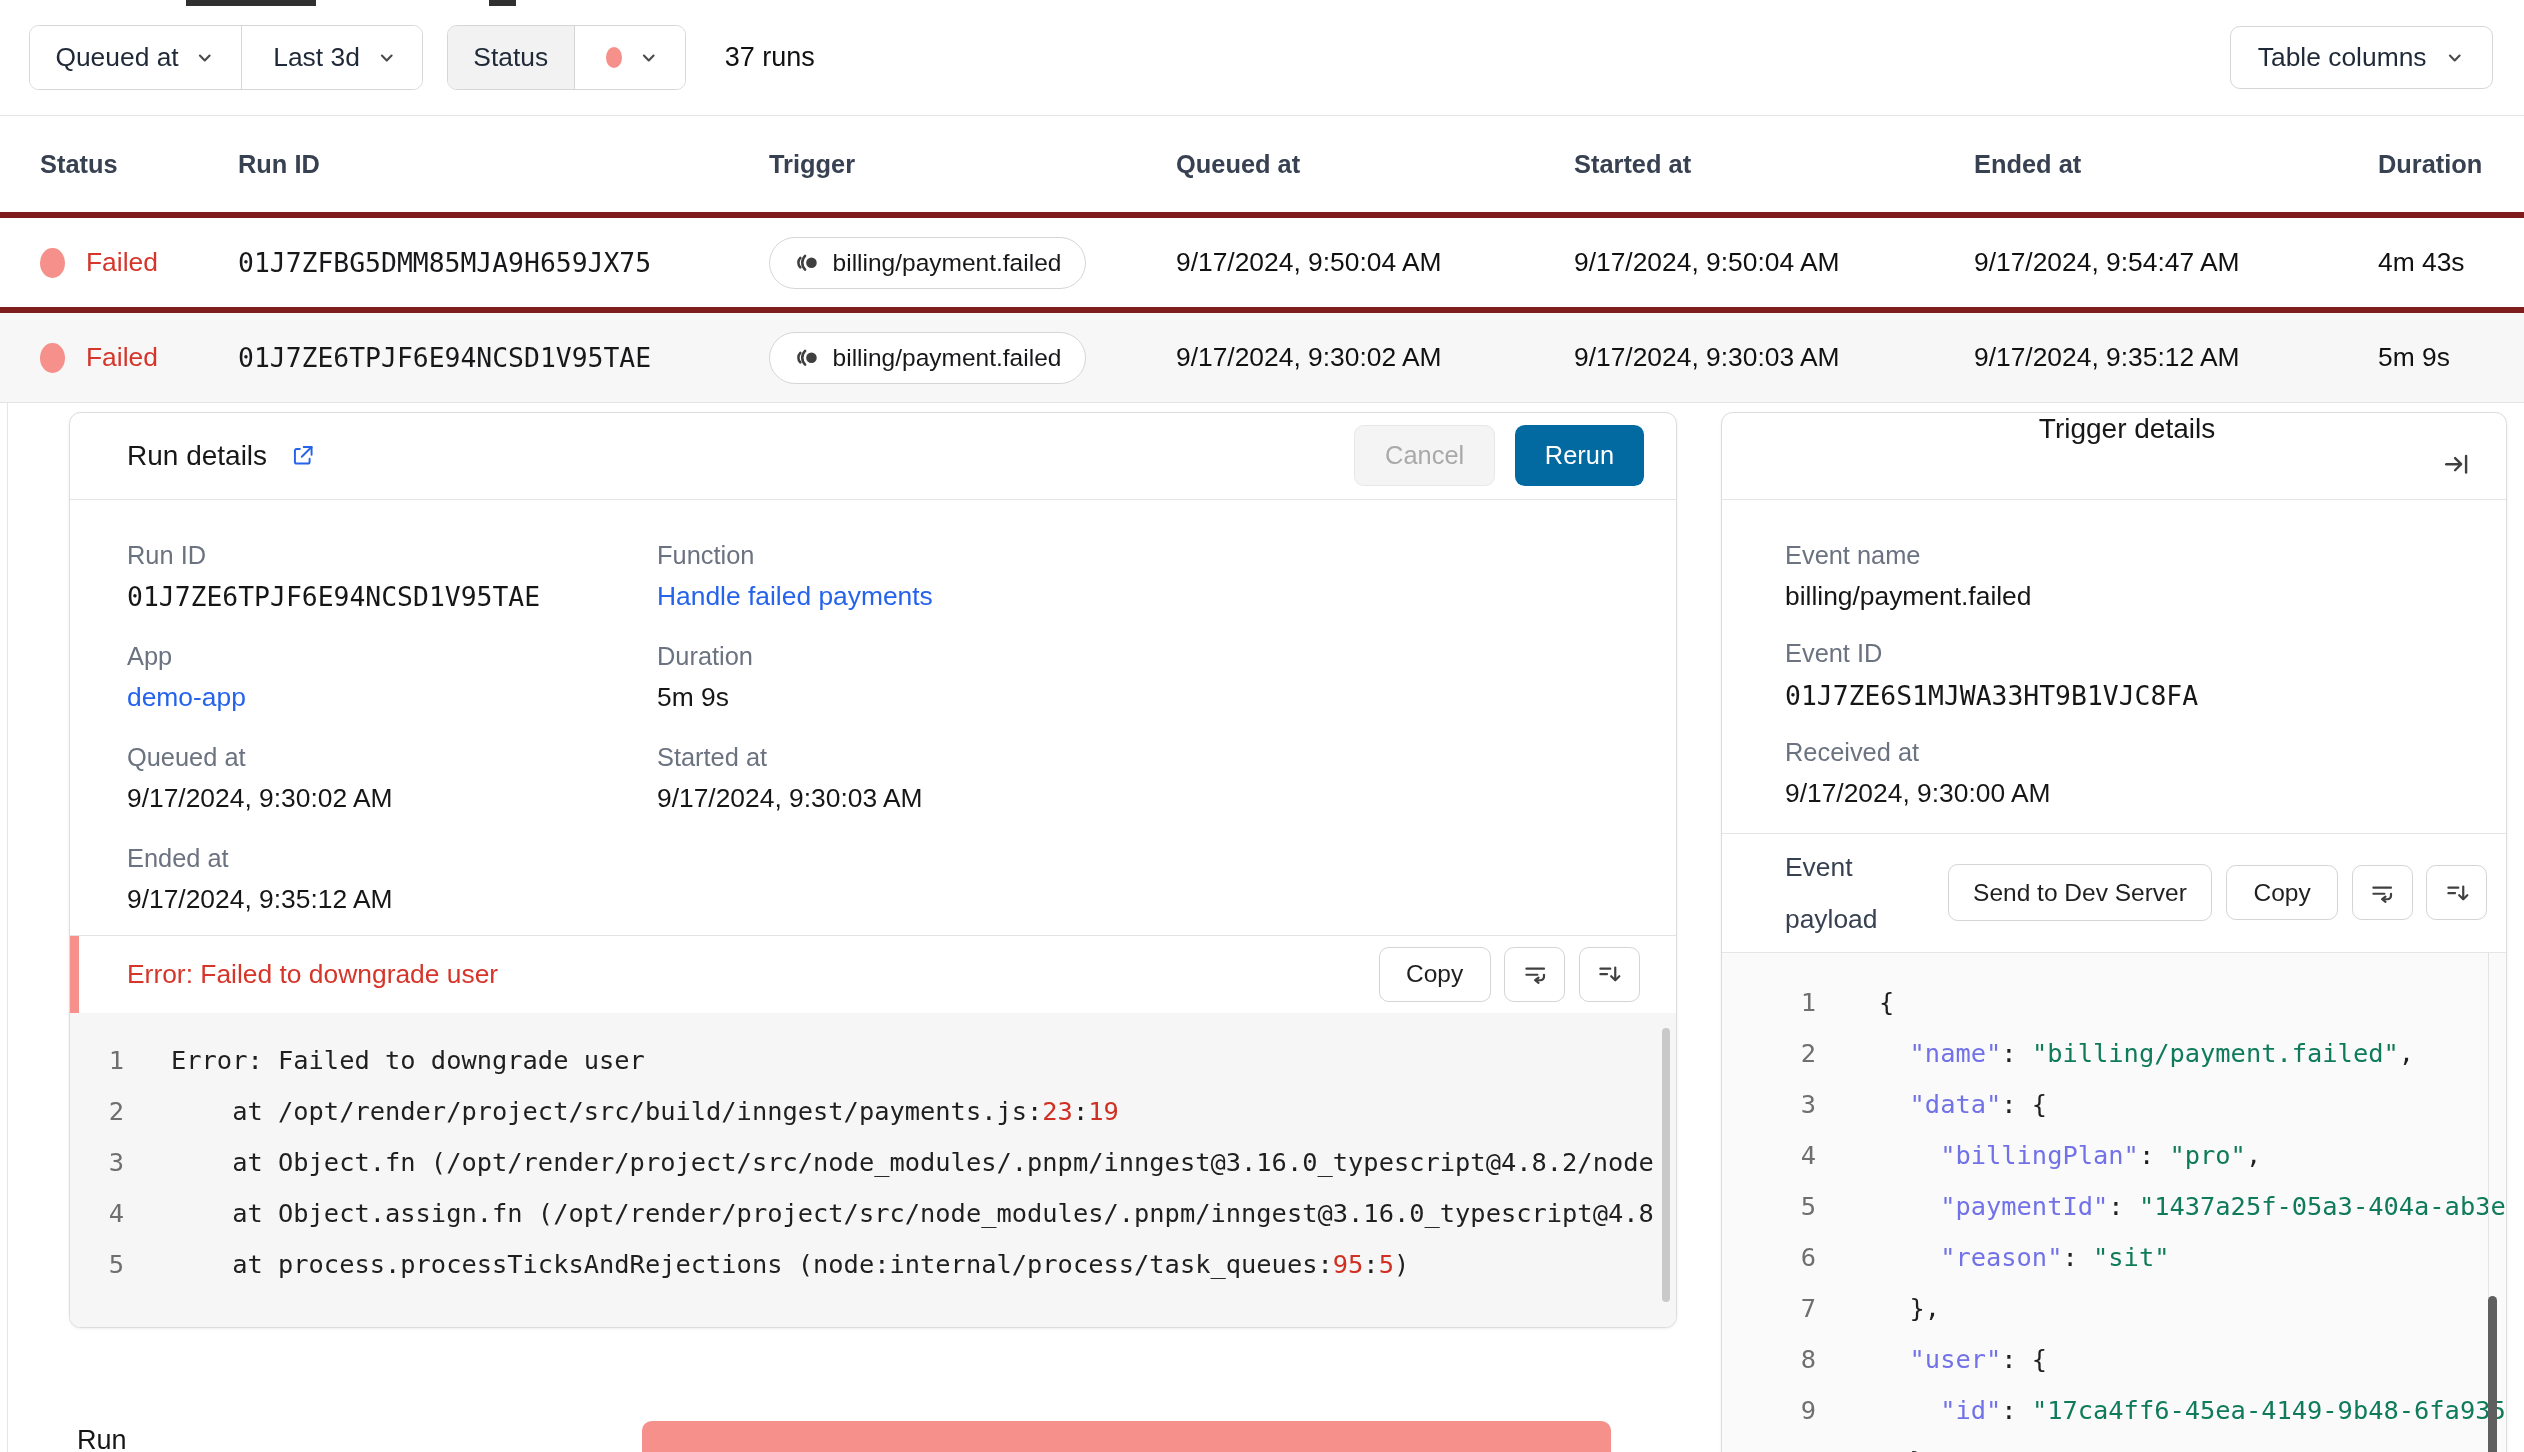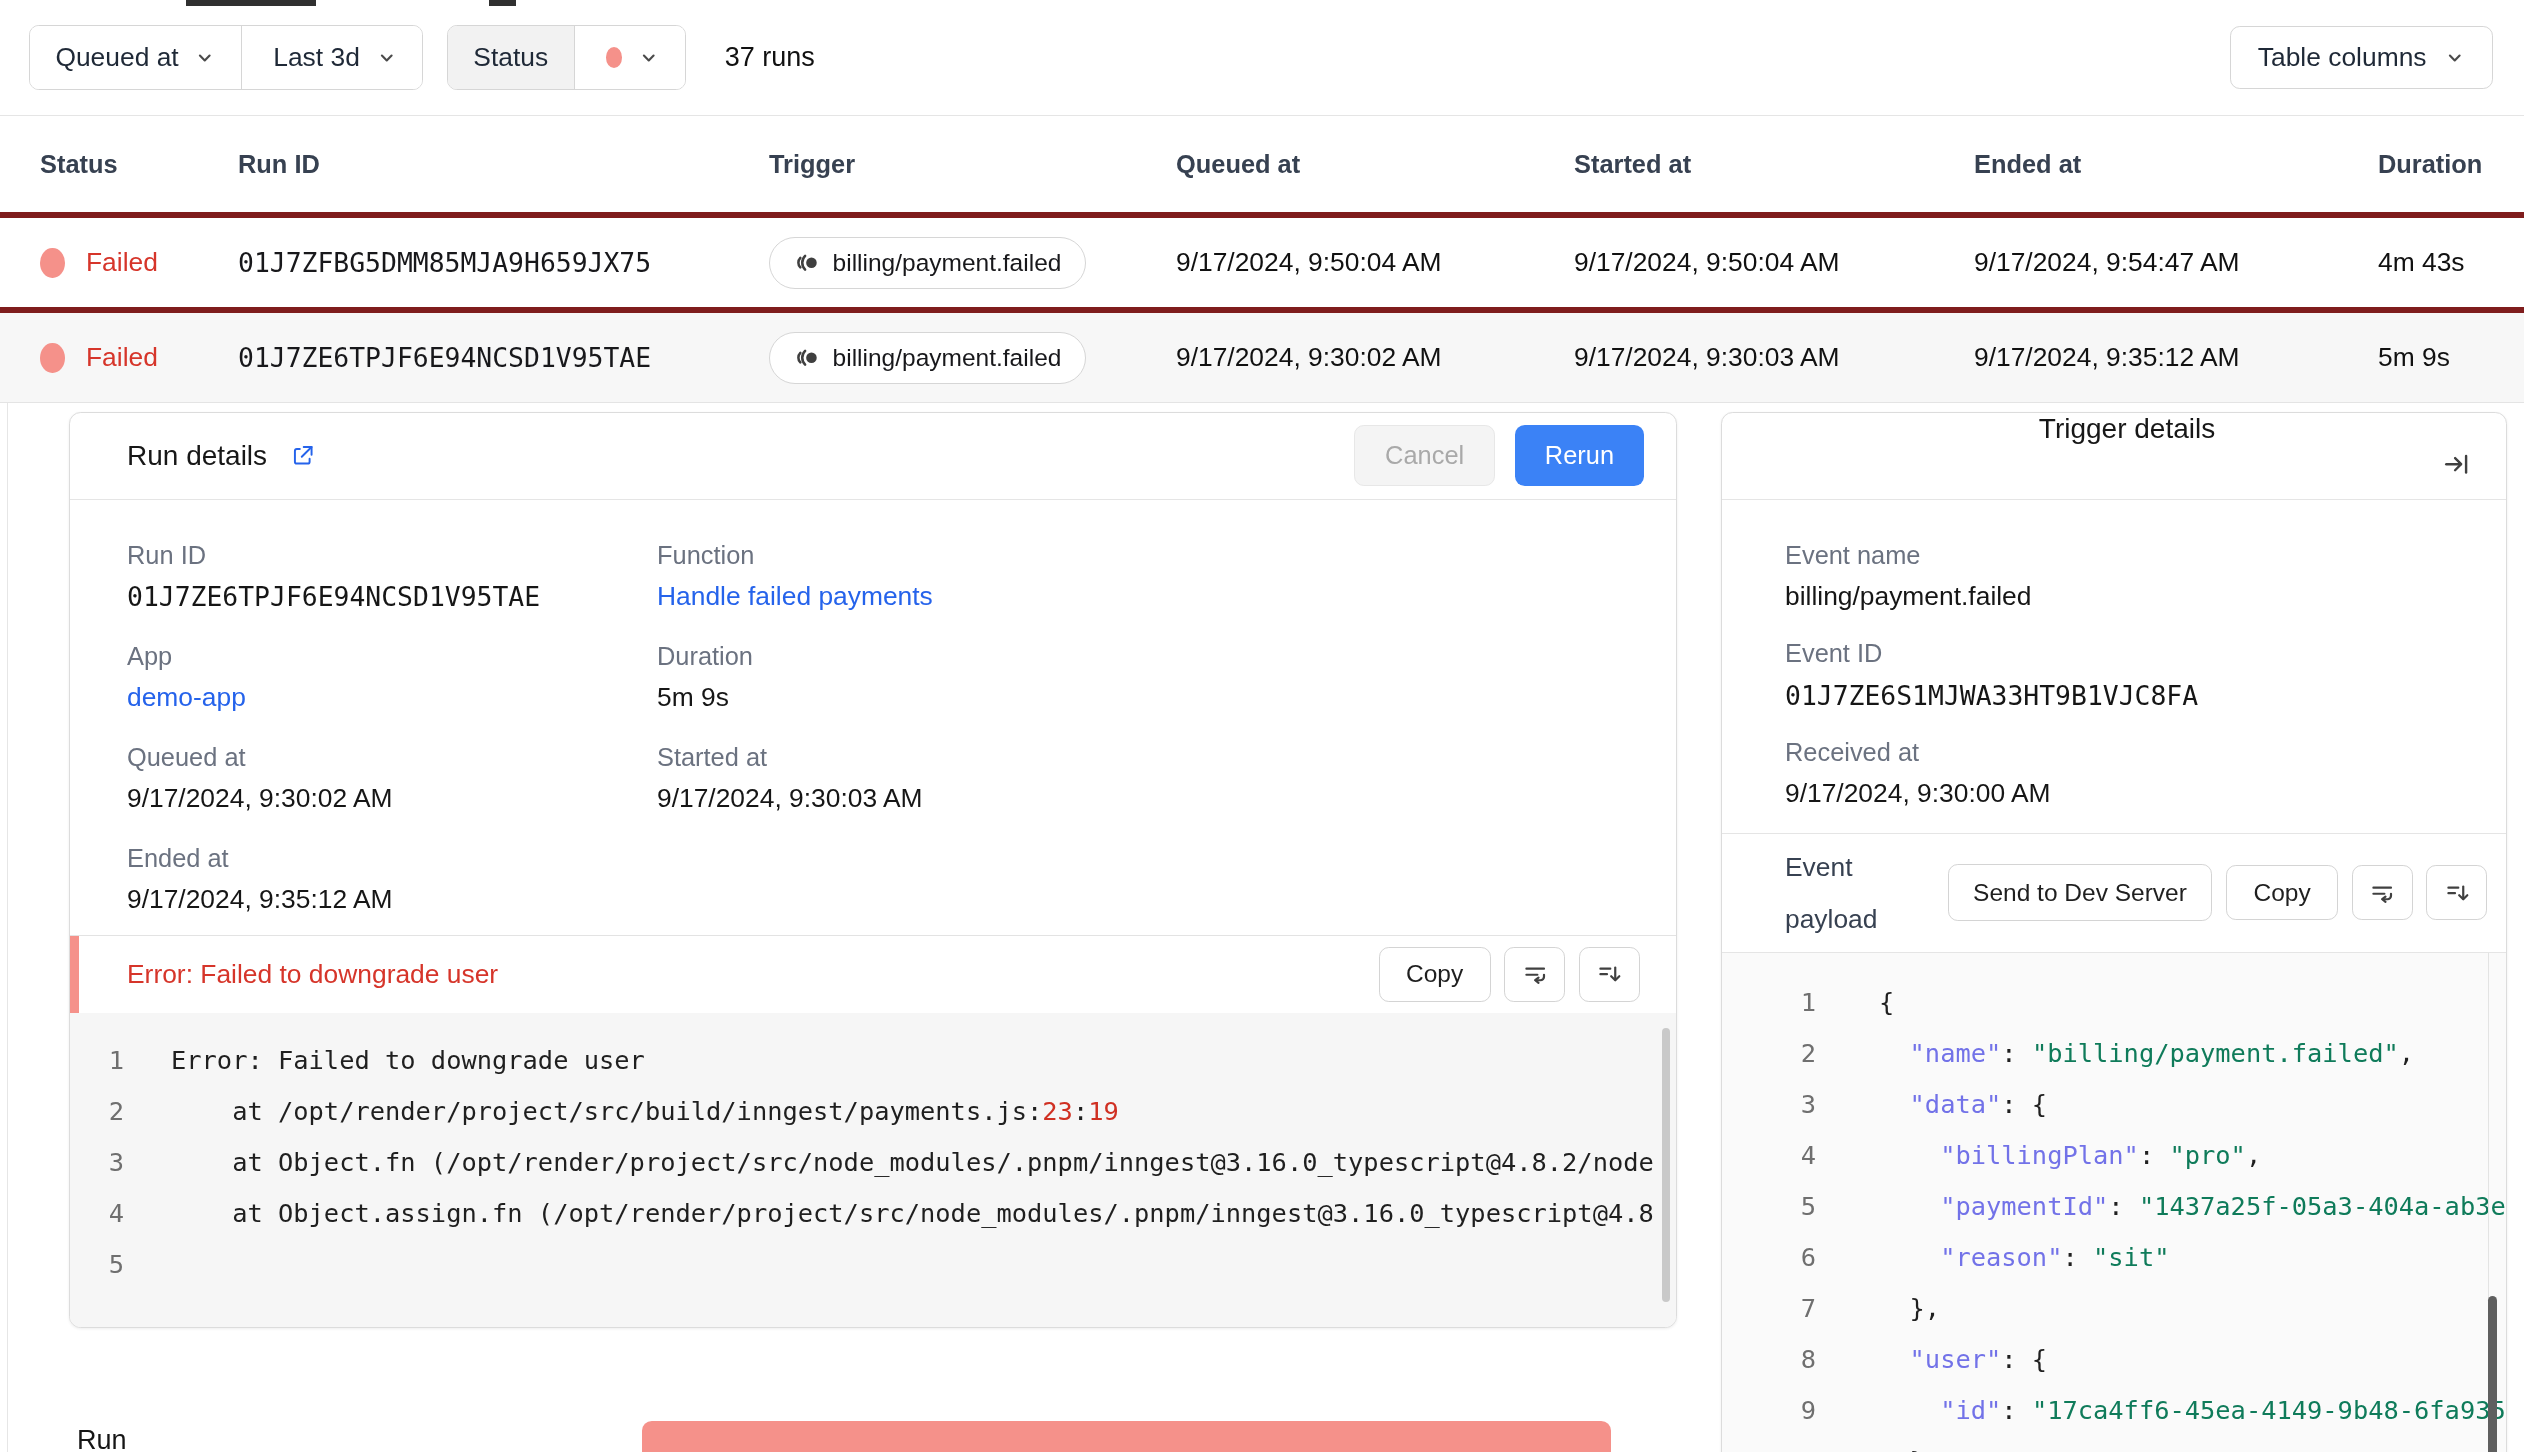--- a/index.html
+++ b/index.html
@@ -46,21 +46,21 @@
   .trigger-card { left:1721px; top:8.8px; width:786px; height:1057px; }
 
   .card-header { height:87px; display:flex; align-items:center; border-bottom:1px solid #e5e5e5; padding:0 32px 0 57px;gap:6px; }
   .trigger-card .card-header { padding:0 37px 0 63px;flex-direction:column; }
   .card-title { font-size:28px; font-weight:500; color:#171717; }
   .ext-icon { margin-left:17.6px; display:flex; cursor:pointer; }
   .collapse-icon { margin-left:auto; display:flex; cursor:pointer; }
 
   .btn { display:inline-flex; align-items:center; justify-content:center; border-radius:9.8px; font-size:25.4px; font-weight:500; border:none; cursor:pointer; font-family:inherit; }
   .btn-cancel { height:61px; padding:0 30px; background:#f4f4f4; border:1px solid #e7e7e7; color:#a9a9a9; margin-left:auto; }
-  .btn-rerun { height:61px; padding:0 30px; background:#3b82f6; color:#fff; margin-left:13.7px; }
+  .btn-rerun { height:61px; padding:0 30px; background:#0369a1; color:#fff; margin-left:13.7px; }
 
   .rd-info { height:435px; padding:41px 0 0 57px; display:grid; grid-template-columns:530px 1fr; row-gap:29px; align-content:start; }
   .td-info { height:333px; padding:41px 0 0 63px; }
   .field { min-height:72px; }
   .td-info .field { margin-bottom:26.4px; }
   .flabel { font-size:25.4px; color:#6b7280; margin-bottom:11.7px; }
   .fvalue { font-size:26.4px; color:#161616; }
   .fvalue.link { color:#2563eb; cursor:pointer; }
 
   .error-header { height:78px; display:flex; align-items:center; border-top:1px solid #e3e3e3; position:relative; padding:0 36px 0 57px; }
@@ -272,20 +272,21 @@
         <div class="code-line">
           <span class="ln">3</span>
           <span class="code"><span class="tok-p">    at Object.fn (/opt/render/project/src/node_modules/.pnpm/inngest@3.16.0_typescript@4.8.2/node</span></span>
         </div>
         <div class="code-line">
           <span class="ln">4</span>
           <span class="code"><span class="tok-p">    at Object.assign.fn (/opt/render/project/src/node_modules/.pnpm/inngest@3.16.0_typescript@4.8</span></span>
         </div>
         <div class="code-line">
           <span class="ln">5</span>
+          <span class="code"><span class="tok-p">    at process.processTicksAndRejections (node:internal/process/task_queues:</span><span class="tok-r">95</span><span class="tok-p">:</span><span class="tok-r">5</span><span class="tok-p">)</span></span>
         </div>
       </div>
     <span class="scroll-thumb-v" style="position:absolute; right:5.9px; top:615px; width:7.8px; height:274px; background:#c9c9c9;"></span>
   </div>
 
   <span class="timeline-label">Run</span>
   <span class="timeline-bar"></span>
 
   <div class="card trigger-card">
     <div class="card-header">

